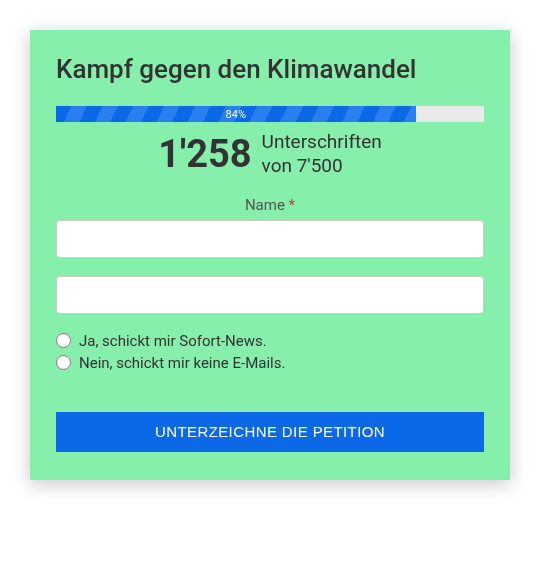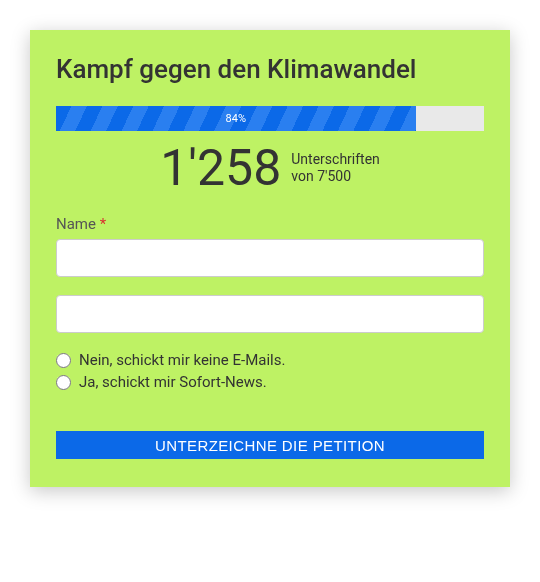--- a/index.html
+++ b/index.html
@@ -4,34 +4,34 @@
 <style>
   * { box-sizing: border-box; }
   body {
     margin: 0;
     padding: 30px;
     font-family: Roboto, Arial, sans-serif;
     background: #fff;
   }
   .card {
     width: 480px;
-    background: #bef264;
+    background: #86efac;
     padding: 24px 26px 28px;
     box-shadow: 0 4px 18px rgba(0,0,0,0.22);
   }
   .title {
     font-size: 26px;
     font-weight: 500;
     color: #333;
     margin: 0 0 22px 0;
   }
   .progress-wrap {
     position: relative;
     width: 100%;
-    height: 25px;
+    height: 16px;
     background: #e9e9e9;
     overflow: hidden;
   }
   .progress-bar {
     position: absolute;
     top: 0; left: 0; bottom: 0;
     width: 84%;
     background: repeating-linear-gradient(
       115deg,
       #0b69e8 0,
@@ -46,36 +46,37 @@
     font-size: 11px;
   }
   .counter {
     display: flex;
     align-items: center;
     justify-content: center;
     gap: 10px;
     margin: 8px 0 18px;
   }
   .count-big {
-    font-size: 50px;
-    font-weight: 400;
+    font-size: 38px;
+    font-weight: 700;
     color: #333;
   }
   .count-side {
-    font-size: 14px;
+    font-size: 19px;
     line-height: 1.25;
     color: #333;
   }
   .field {
     margin-bottom: 18px;
   }
   .field-label {
     font-size: 15px;
     color: #555;
     margin-bottom: 6px;
+    text-align: center;
   }
   .req {
     color: #d93030;
   }
   .text-input {
     width: 100%;
     height: 38px;
     border: 1px solid #ccc;
     border-radius: 4px;
     padding: 0 10px;
@@ -90,21 +91,21 @@
     margin-top: 4px;
   }
   .radio-row input[type="radio"] {
     width: 15px;
     height: 15px;
     margin: 0;
     accent-color: #0b69e8;
   }
   .submit {
     width: 100%;
-    height: 28px;
+    height: 40px;
     background: #0b69e8;
     color: #fff;
     border: none;
     font-size: 15px;
     letter-spacing: .4px;
     cursor: pointer;
     margin-top: 22px;
   }
 </style>
 </head>
@@ -136,23 +137,23 @@
     <input type="text" class="text-input" style="">
   </div>
 
   <div class="field">
     <input type="text" class="text-input" style="">
   </div>
 
   <div class="field">
     <label class="radio-row">
       <input type="radio" name="sub" style="">
-      <span>Nein, schickt mir keine E-Mails.</span>
+      <span>Ja, schickt mir Sofort-News.</span>
     </label>
     <label class="radio-row">
       <input type="radio" name="sub" style="">
-      <span>Ja, schickt mir Sofort-News.</span>
+      <span>Nein, schickt mir keine E-Mails.</span>
     </label>
   </div>
 
   <button class="submit">UNTERZEICHNE DIE PETITION</button>
 
 </div>
 
 </body></html>

